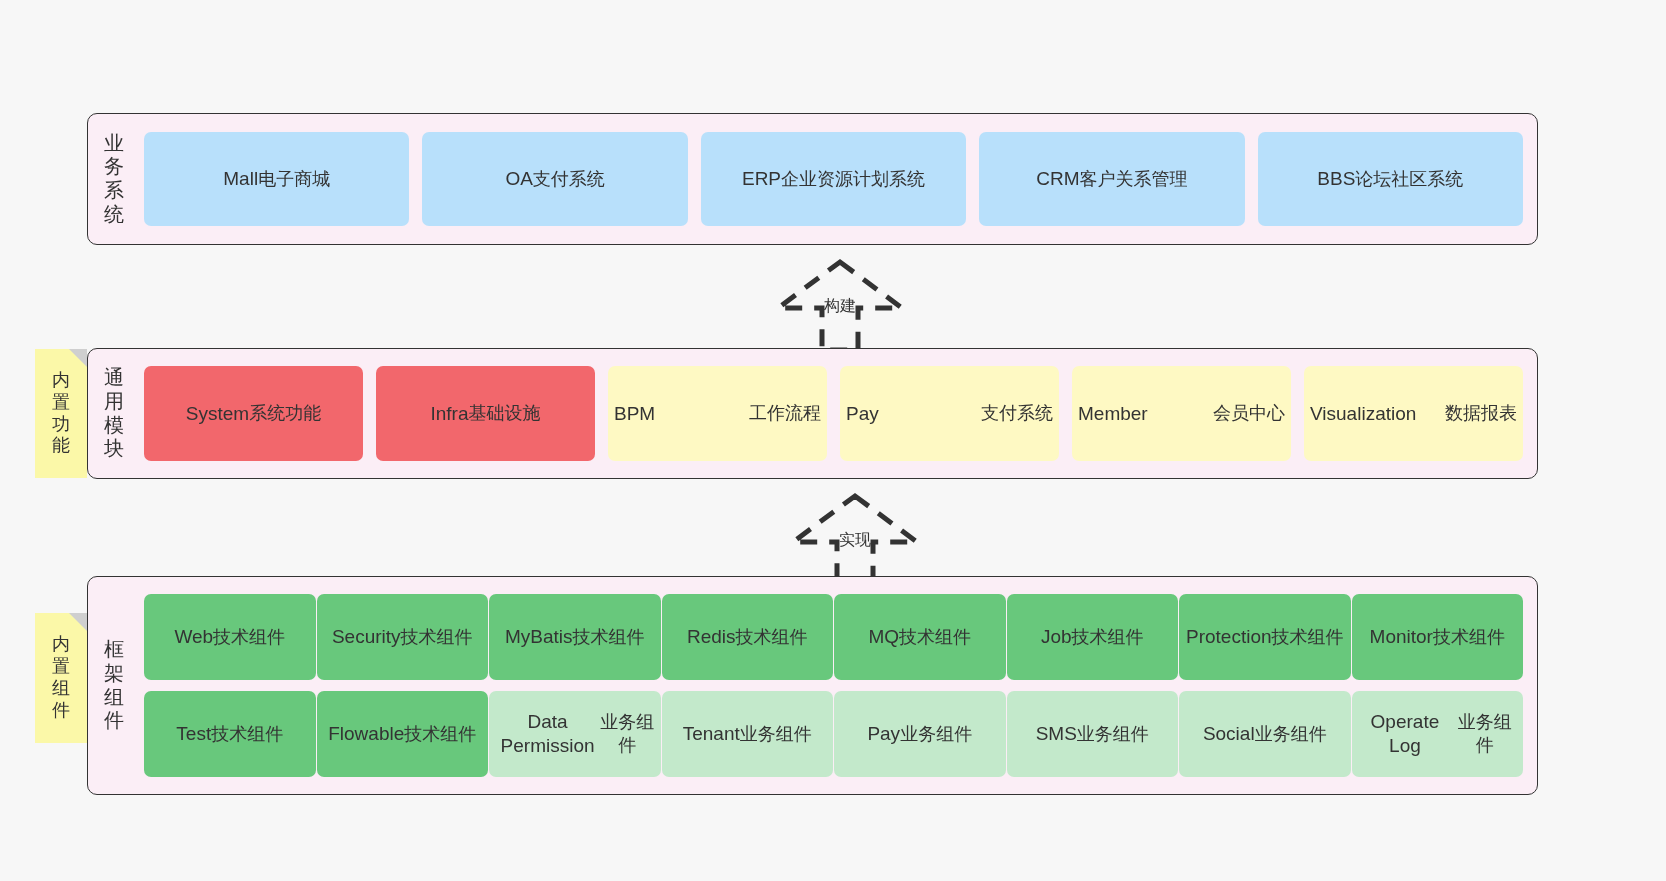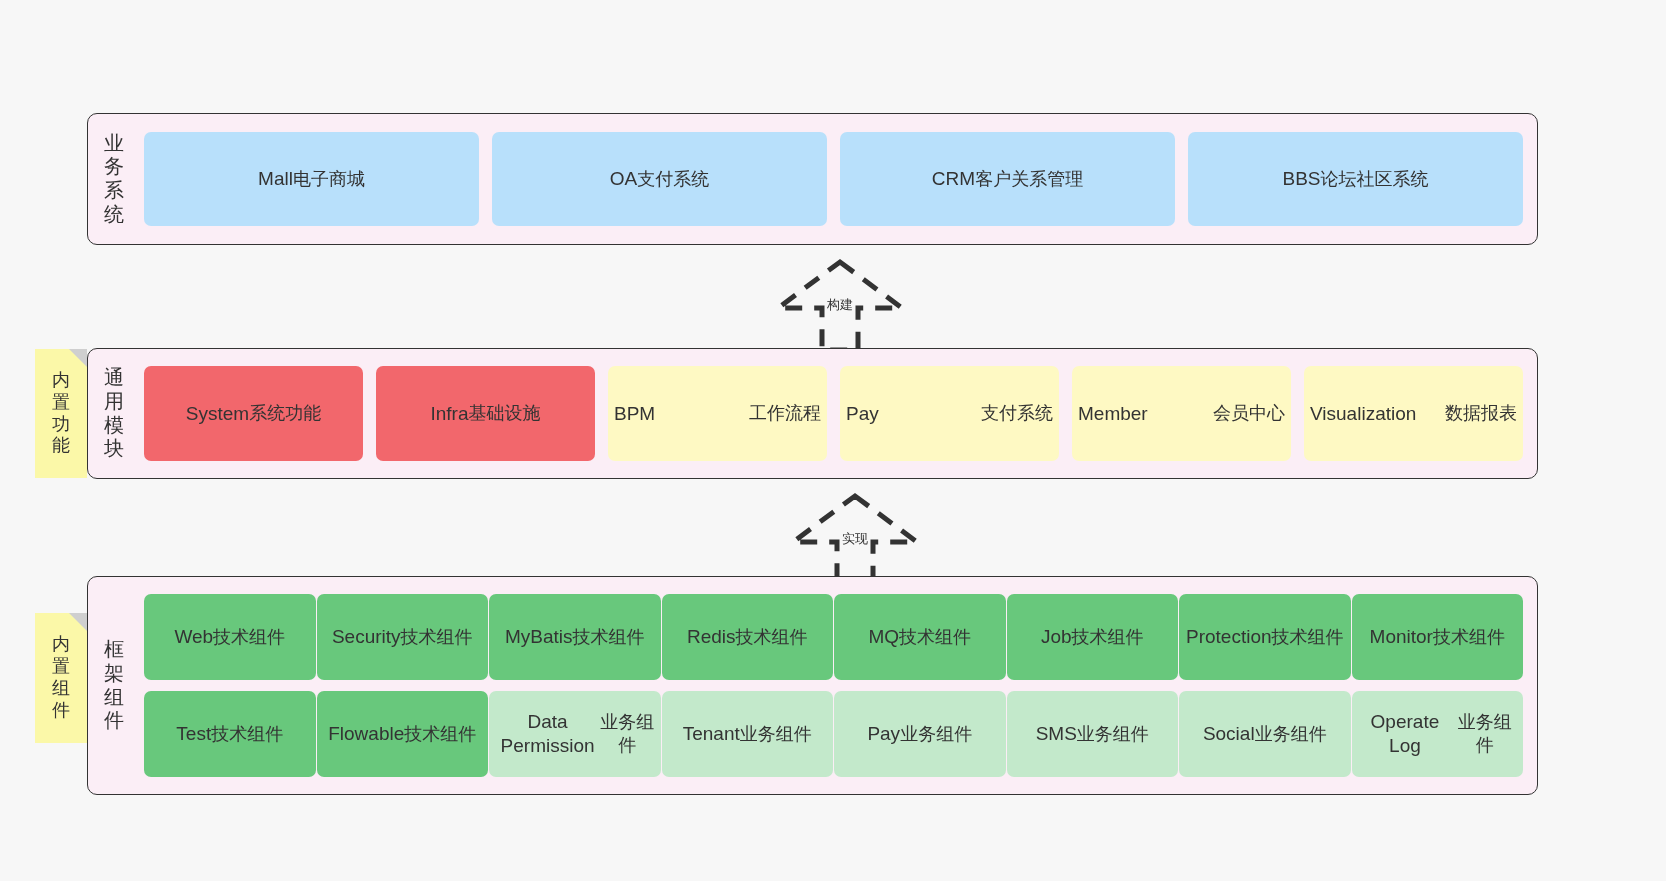--- a/index.html
+++ b/index.html
@@ -137,21 +137,21 @@
   #arrow-build    { left: 760px; top: 258px; }
   #arrow-implement{ left: 775px; top: 492px; }
 
   .arrow-group svg { display: block; }
 
   .arrow-label {
     position: absolute;
     left: 0; right: 0;
     top: 38px;
     text-align: center;
-    font-size: 13px;
+    font-size: 16px;
     color: #333333;
     user-select: none;
   }
 </style>
 </head>
 <body>
 
 <div class="layer" id="layer-business">
   <div class="layer-title">
     <span>业</span>
@@ -162,20 +162,24 @@
   <div class="layer-body">
     <div class="card blue">
       <span class="en">Mall</span>
       <span class="cn">电子商城</span>
     </div>
     <div class="card blue">
       <span class="en">OA</span>
       <span class="cn">支付系统</span>
     </div>
     <div class="card blue">
+      <span class="en">ERP</span>
+      <span class="cn">企业资源计划系统</span>
+    </div>
+    <div class="card blue">
       <span class="en">CRM</span>
       <span class="cn">客户关系管理</span>
     </div>
     <div class="card blue">
       <span class="en">BBS</span>
       <span class="cn">论坛社区系统</span>
     </div>
   </div>
 </div>
 

